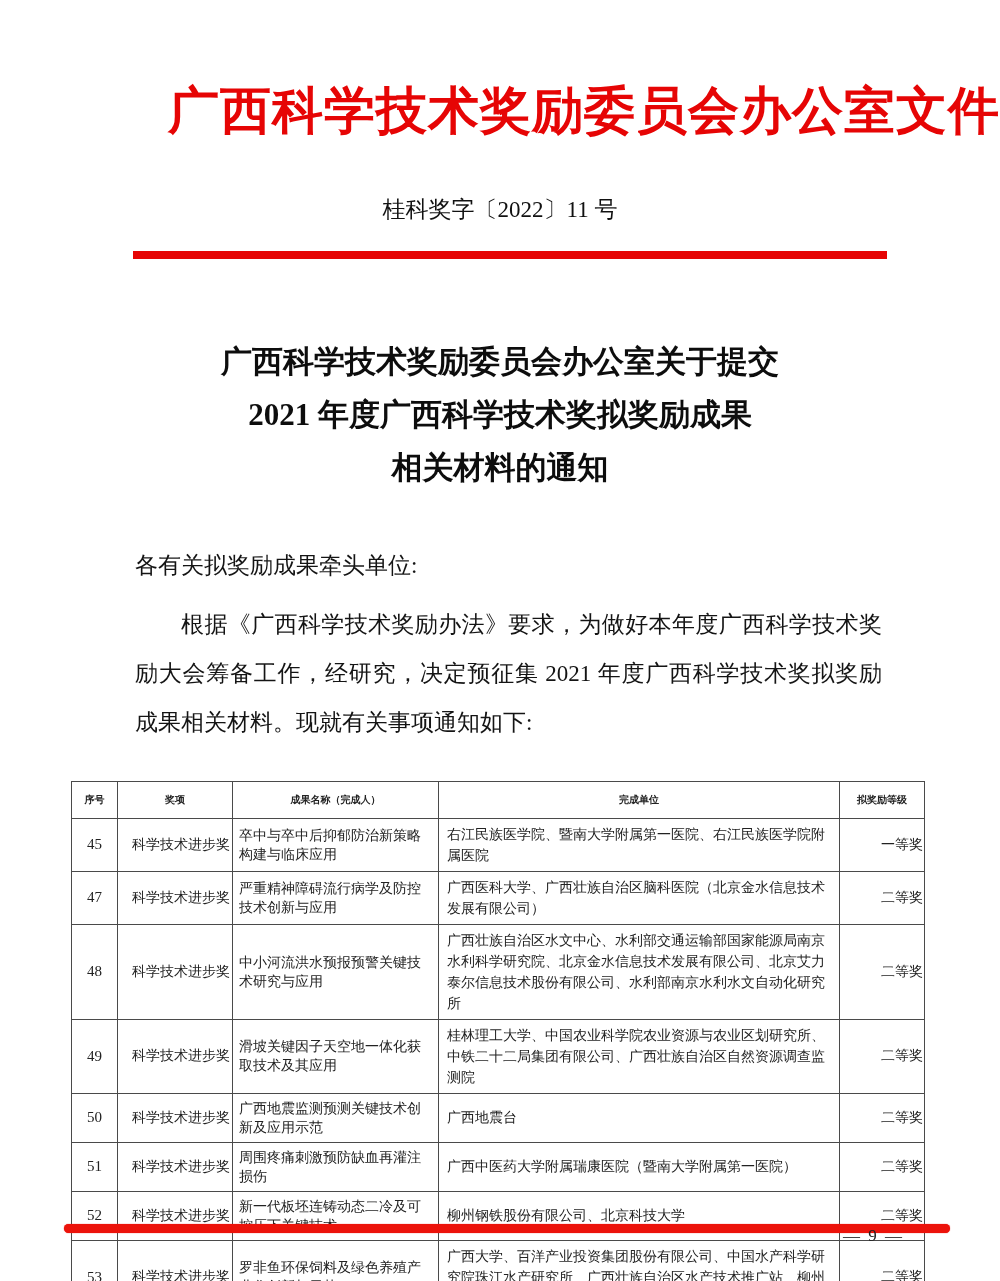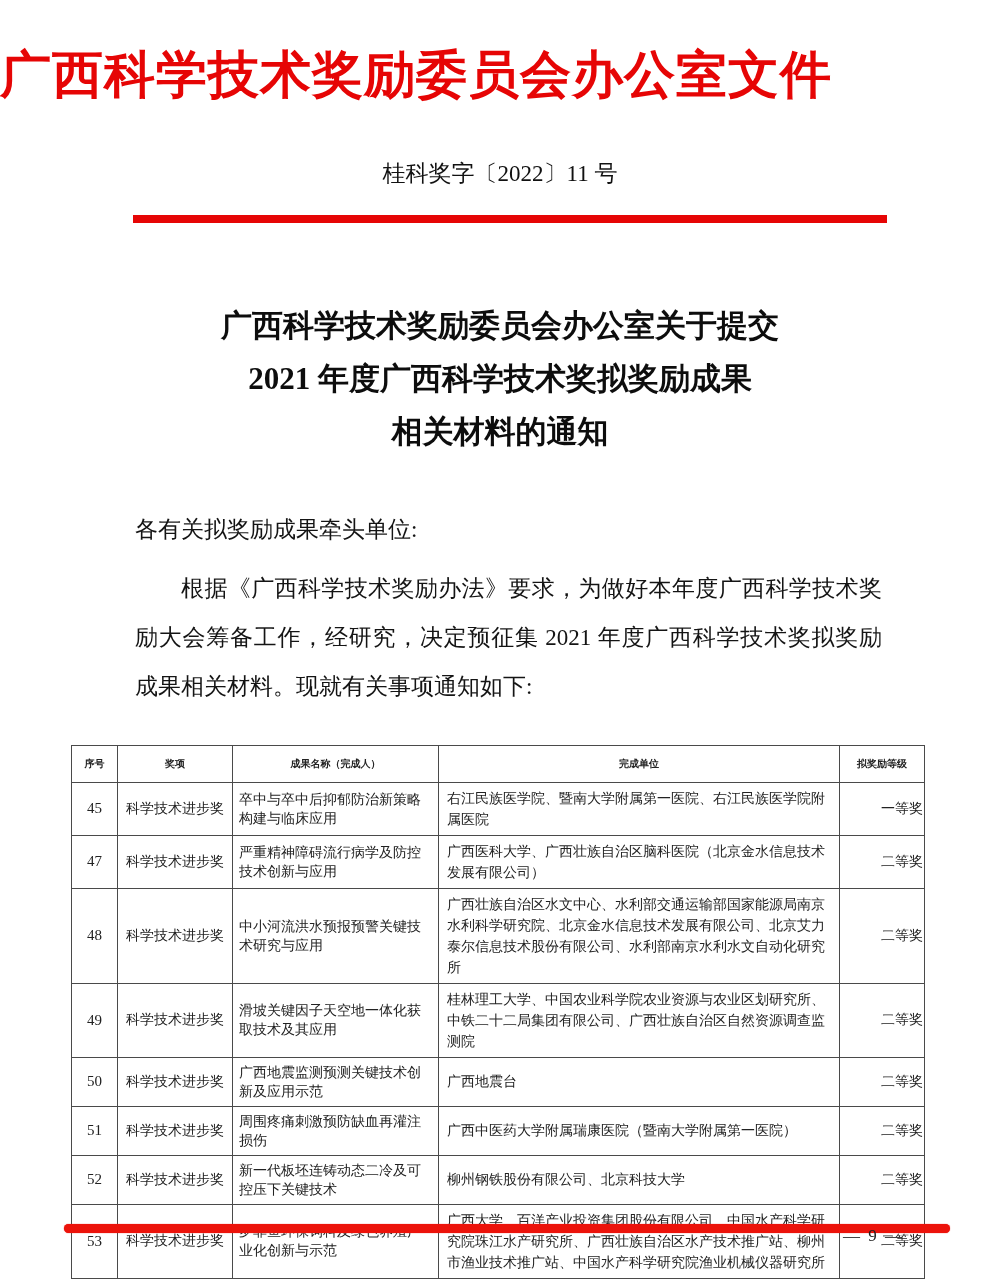--- a/index.html
+++ b/index.html
@@ -7,22 +7,22 @@
     position:relative;
     width:1000px;
     height:1281px;
     margin:0 auto;
     background:#ffffff;
     font-family:"Liberation Serif","DejaVu Serif",serif;
     color:#1c1c1c;
     overflow:hidden;
   }
   .red-head{
-    padding-top:44px;
-    text-align:left;
+    padding-top:80px;
+    text-align:right;
     font-size:51px;
     font-weight:900;
     letter-spacing:1px;
     color:#e60505;
     line-height:1.25;
   }
   .doc-no{
     margin-top:50px;
     text-align:center;
     font-size:23px;
@@ -66,21 +66,21 @@
     vertical-align:middle;
     color:#222;
   }
   table.results th{
     font-size:10px;
     font-weight:bold;
     padding:11px 2px;
     text-align:center;
   }
   td.c-no{ text-align:center; font-size:15px; }
-  td.c-award{ text-align:center; font-size:14px; padding:8px 2px; }
+  td.c-award{ text-align:right; font-size:14px; padding:8px 2px; }
   td.c-name{ font-size:14px; line-height:19px; padding:5px 6px; text-align:left;}
   td.c-units{ font-size:14px; line-height:21px; padding:5px 8px; text-align:left;}
   td.c-grade{ text-align:right; font-size:14px; }
   .marker-line{
     position:absolute;
     left:64px;
     width:886px;
     height:9px;
     background:#ec130b;
     border-radius:5px;

